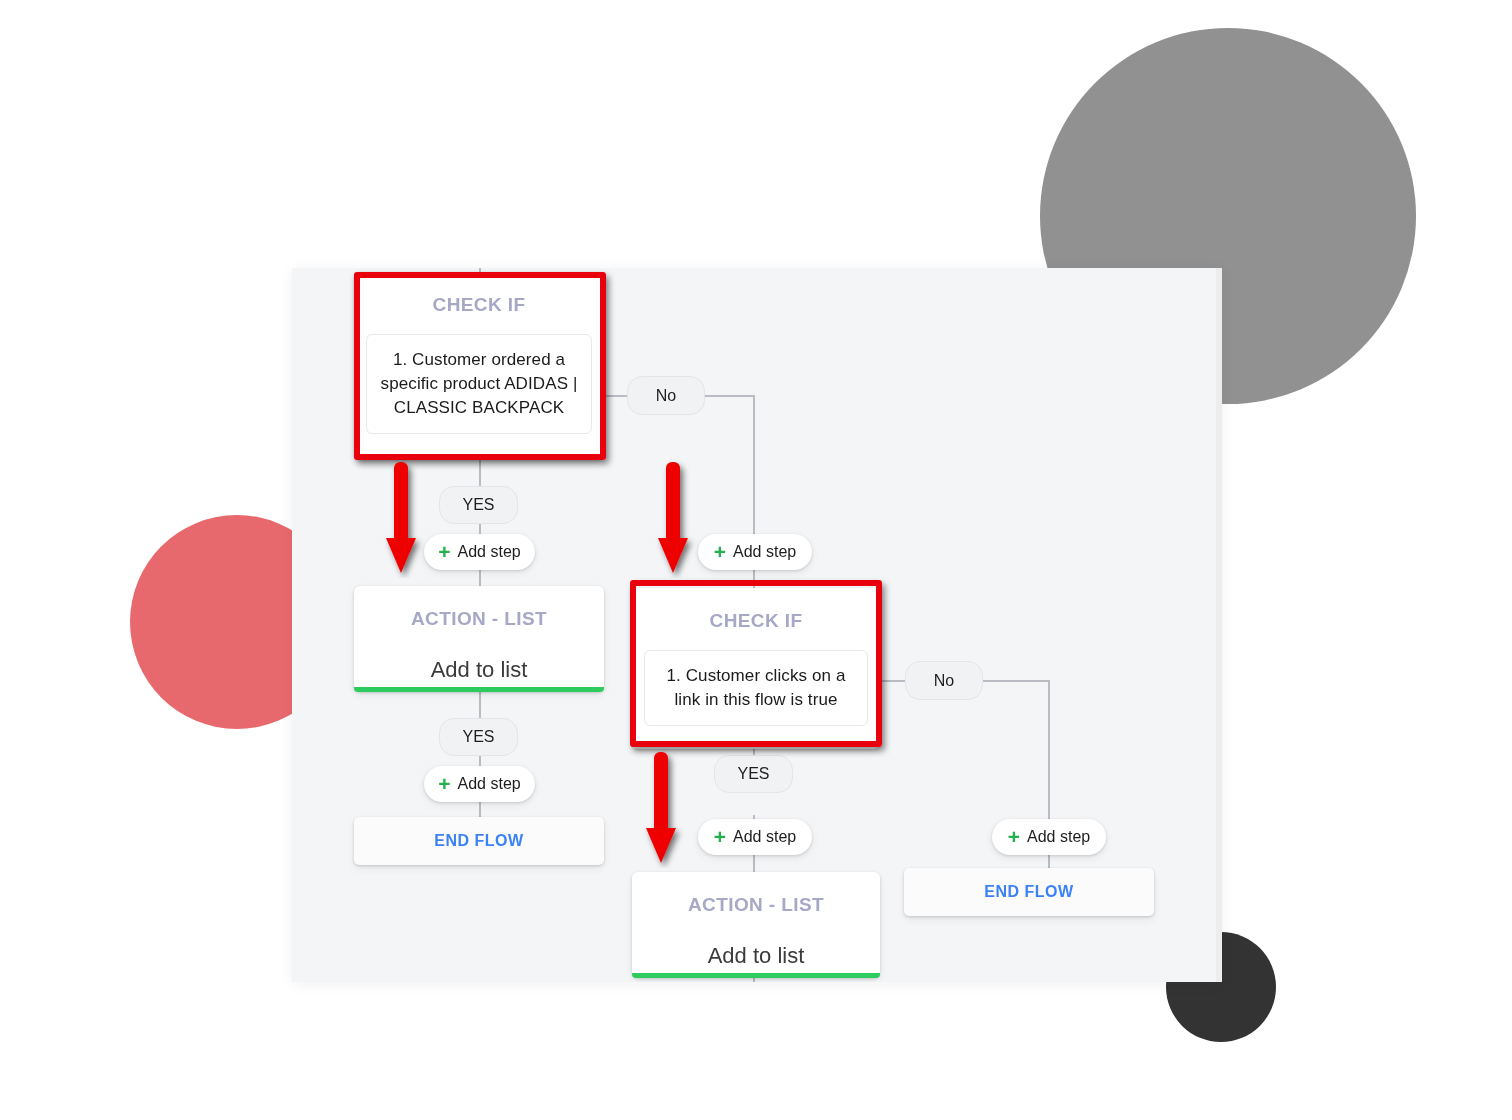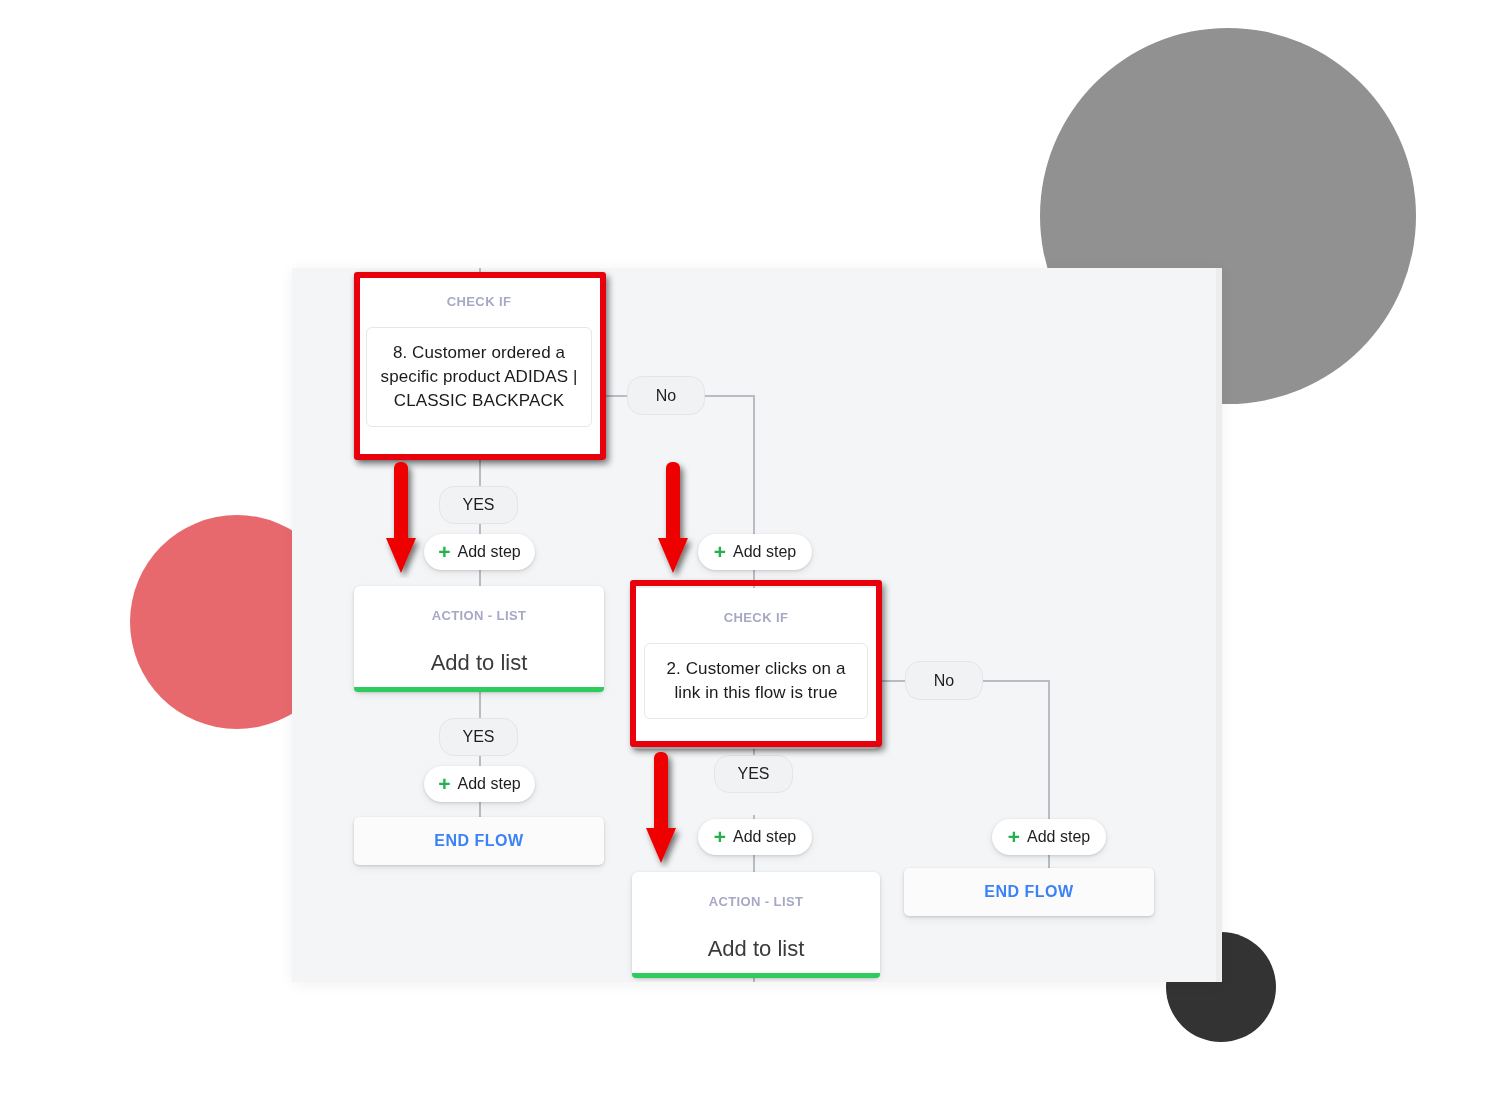--- a/index.html
+++ b/index.html
@@ -61,21 +61,21 @@
   .node {
     position: absolute;
     background: #ffffff;
     border-radius: 6px;
     box-shadow: 0 1px 3px rgba(0,0,0,0.16), 0 3px 9px rgba(0,0,0,0.07);
     z-index: 3;
   }
 
   .node-title {
     text-align: center;
-    font-size: 13px;
+    font-size: 19px;
     font-weight: bold;
     letter-spacing: .4px;
     color: #a7a8c6;
     padding-top: 22px;
   }
 
   
   .cond-box {
     margin: 18px 12px 12px 12px;
     background: #ffffff;
@@ -205,21 +205,21 @@
     <div class="line v" style="left:461px; top:592px; height:20px;"></div>
     <div class="line v" style="left:461px; top:705px; height:20px;"></div>
 
     <div class="line h" style="left:589px; top:412px; width:26px;"></div>
     <div class="line h" style="left:689px; top:412px; width:68px;"></div>
     <div class="line v" style="left:756px; top:412px; height:158px;"></div>
     <div class="line v" style="left:756px; top:585px; height:22px;"></div>
 
     <div class="node" style="left:62px; top:4px; width:250px; height:188px;">
       <div class="node-title">CHECK IF</div>
-      <div class="cond-box">8. Customer ordered a specific product ADIDAS | CLASSIC BACKPACK</div>
+      <div class="cond-box">1. Customer ordered a specific product ADIDAS | CLASSIC BACKPACK</div>
     </div>
 
     <div class="pill" style="left:147px; top:218px; width:79px; height:38px;">YES</div>
 
     <div class="pill" style="left:335px; top:108px; width:78px; height:39px;">No</div>
 
     <div class="add-step" style="left:132px; top:266px; width:111px; height:36px;">
       <span class="plus">+</span>
       <span>Add step</span>
     </div>
@@ -239,21 +239,21 @@
 
     <div class="add-step" style="left:132px; top:498px; width:111px; height:36px;">
       <span class="plus">+</span>
       <span>Add step</span>
     </div>
 
     <div class="end-flow" style="left:62px; top:549px; width:250px; height:48px;">END FLOW</div>
 
     <div class="node" style="left:340px; top:320px; width:248px; height:161px;">
       <div class="node-title">CHECK IF</div>
-      <div class="cond-box">2. Customer clicks on a link in this flow is true</div>
+      <div class="cond-box">1. Customer clicks on a link in this flow is true</div>
     </div>
 
     <div class="pill" style="left:613px; top:393px; width:78px; height:39px;">No</div>
 
     <div class="pill" style="left:422px; top:487px; width:79px; height:38px;">YES</div>
 
     <div class="add-step" style="left:406px; top:551px; width:114px; height:36px;">
       <span class="plus">+</span>
       <span>Add step</span>
     </div>

